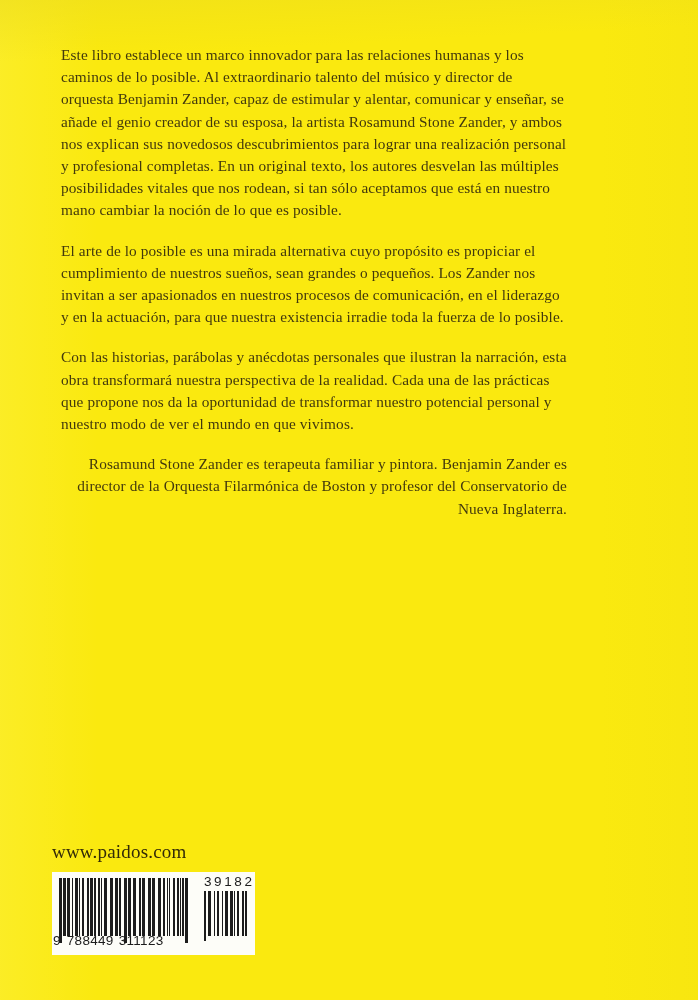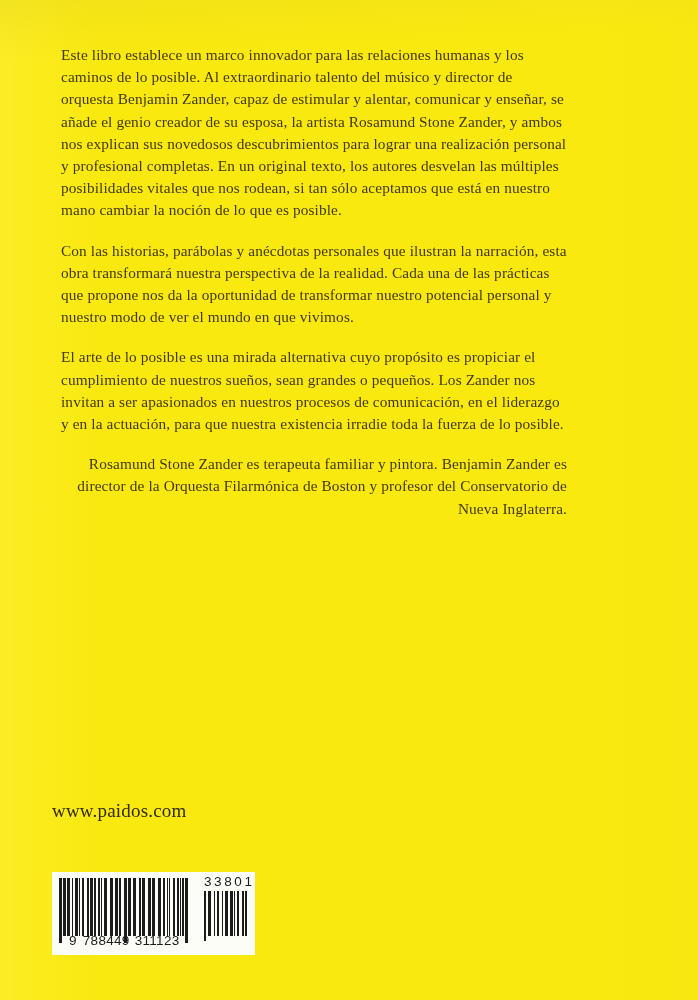--- a/index.html
+++ b/index.html
@@ -41,21 +41,21 @@
     text-rendering: optimizeLegibility;
     -webkit-font-smoothing: antialiased;
     opacity: 0.95;
   }
   .para:last-child { margin-bottom: 0; text-align: right; }
 
   
   #website {
     position: absolute;
     left: 52px;
-    top: 800px;
+    top: 841px;
     font-family: "Liberation Serif", serif;
     font-size: 19px;
     line-height: 22px;
     color: #322a08;
     letter-spacing: 0.2px;
     white-space: nowrap;
   }
 
   
   #barcode-box {
@@ -100,21 +100,21 @@
   .bar.w2 { width: 2px; }
   .bar.w3 { width: 3px; }
   .sp { background: transparent; }
   .sp.w1 { width: 1px; }
   .sp.w2 { width: 2px; }
   .sp.w3 { width: 3px; }
   .bar.guard { height: 112%; }
 
   .bc-main-digits {
     position: absolute;
-    left: 17px;
+    left: 1px;
     top: 62px;
     width: 142px;
     font-family: "Liberation Sans", sans-serif;
     font-size: 13.5px;
     line-height: 14px;
     color: #1c1c1c;
     letter-spacing: 0.3px;
     white-space: nowrap;
   }
   .bc-main-digits .lead { margin-right: 6px; }
@@ -132,22 +132,22 @@
     white-space: nowrap;
   }
 </style>
 </head>
 <body>
 
 <div id="cover">
 
   <div id="blurb">
     <p class="para">Este libro establece un marco innovador para las relaciones humanas y los caminos de lo posible. Al extraordinario talento del músico y director de orquesta Benjamin Zander, capaz de estimular y alentar, comunicar y enseñar, se añade el genio creador de su esposa, la artista Rosamund Stone Zander, y ambos nos explican sus novedosos descubrimientos para lograr una realización personal y profesional completas. En un original texto, los autores desvelan las múltiples posibilidades vitales que nos rodean, si tan sólo aceptamos que está en nuestro mano cambiar la noción de lo que es posible.</p>
+    <p class="para">El arte de lo posible es una mirada alternativa cuyo propósito es propiciar el cumplimiento de nuestros sueños, sean grandes o pequeños. Los Zander nos invitan a ser apasionados en nuestros procesos de comunicación, en el liderazgo y en la actuación, para que nuestra existencia irradie toda la fuerza de lo posible.</p>
     <p class="para">Con las historias, parábolas y anécdotas personales que ilustran la narración, esta obra transformará nuestra perspectiva de la realidad. Cada una de las prácticas que propone nos da la oportunidad de transformar nuestro potencial personal y nuestro modo de ver el mundo en que vivimos.</p>
-    <p class="para">El arte de lo posible es una mirada alternativa cuyo propósito es propiciar el cumplimiento de nuestros sueños, sean grandes o pequeños. Los Zander nos invitan a ser apasionados en nuestros procesos de comunicación, en el liderazgo y en la actuación, para que nuestra existencia irradie toda la fuerza de lo posible.</p>
     <p class="para">Rosamund Stone Zander es terapeuta familiar y pintora. Benjamin Zander es director de la Orquesta Filarmónica de Boston y profesor del Conservatorio de Nueva Inglaterra.</p>
   </div>
 
   <div id="website">www.paidos.com</div>
 
   <div id="barcode-box">
     <div class="bc-inner">
       <div class="bc-main">
         <div class="bars" id="bars-main">
             <div class="bar w3 guard"></div>
@@ -237,17 +237,17 @@
             <div class="bar w2"></div>
             <div class="sp w3"></div>
             <div class="bar w2"></div>
             <div class="sp w1"></div>
             <div class="bar w2"></div>
           </div>
       </div>
       <div class="bc-main-digits">
         <span class="lead">9</span><span class="grp">788449</span><span>311123</span>
       </div>
-      <div class="bc-addon-digits">33801</div>
+      <div class="bc-addon-digits">39182</div>
     </div>
   </div>
 
 </div>
 
 </body></html>

